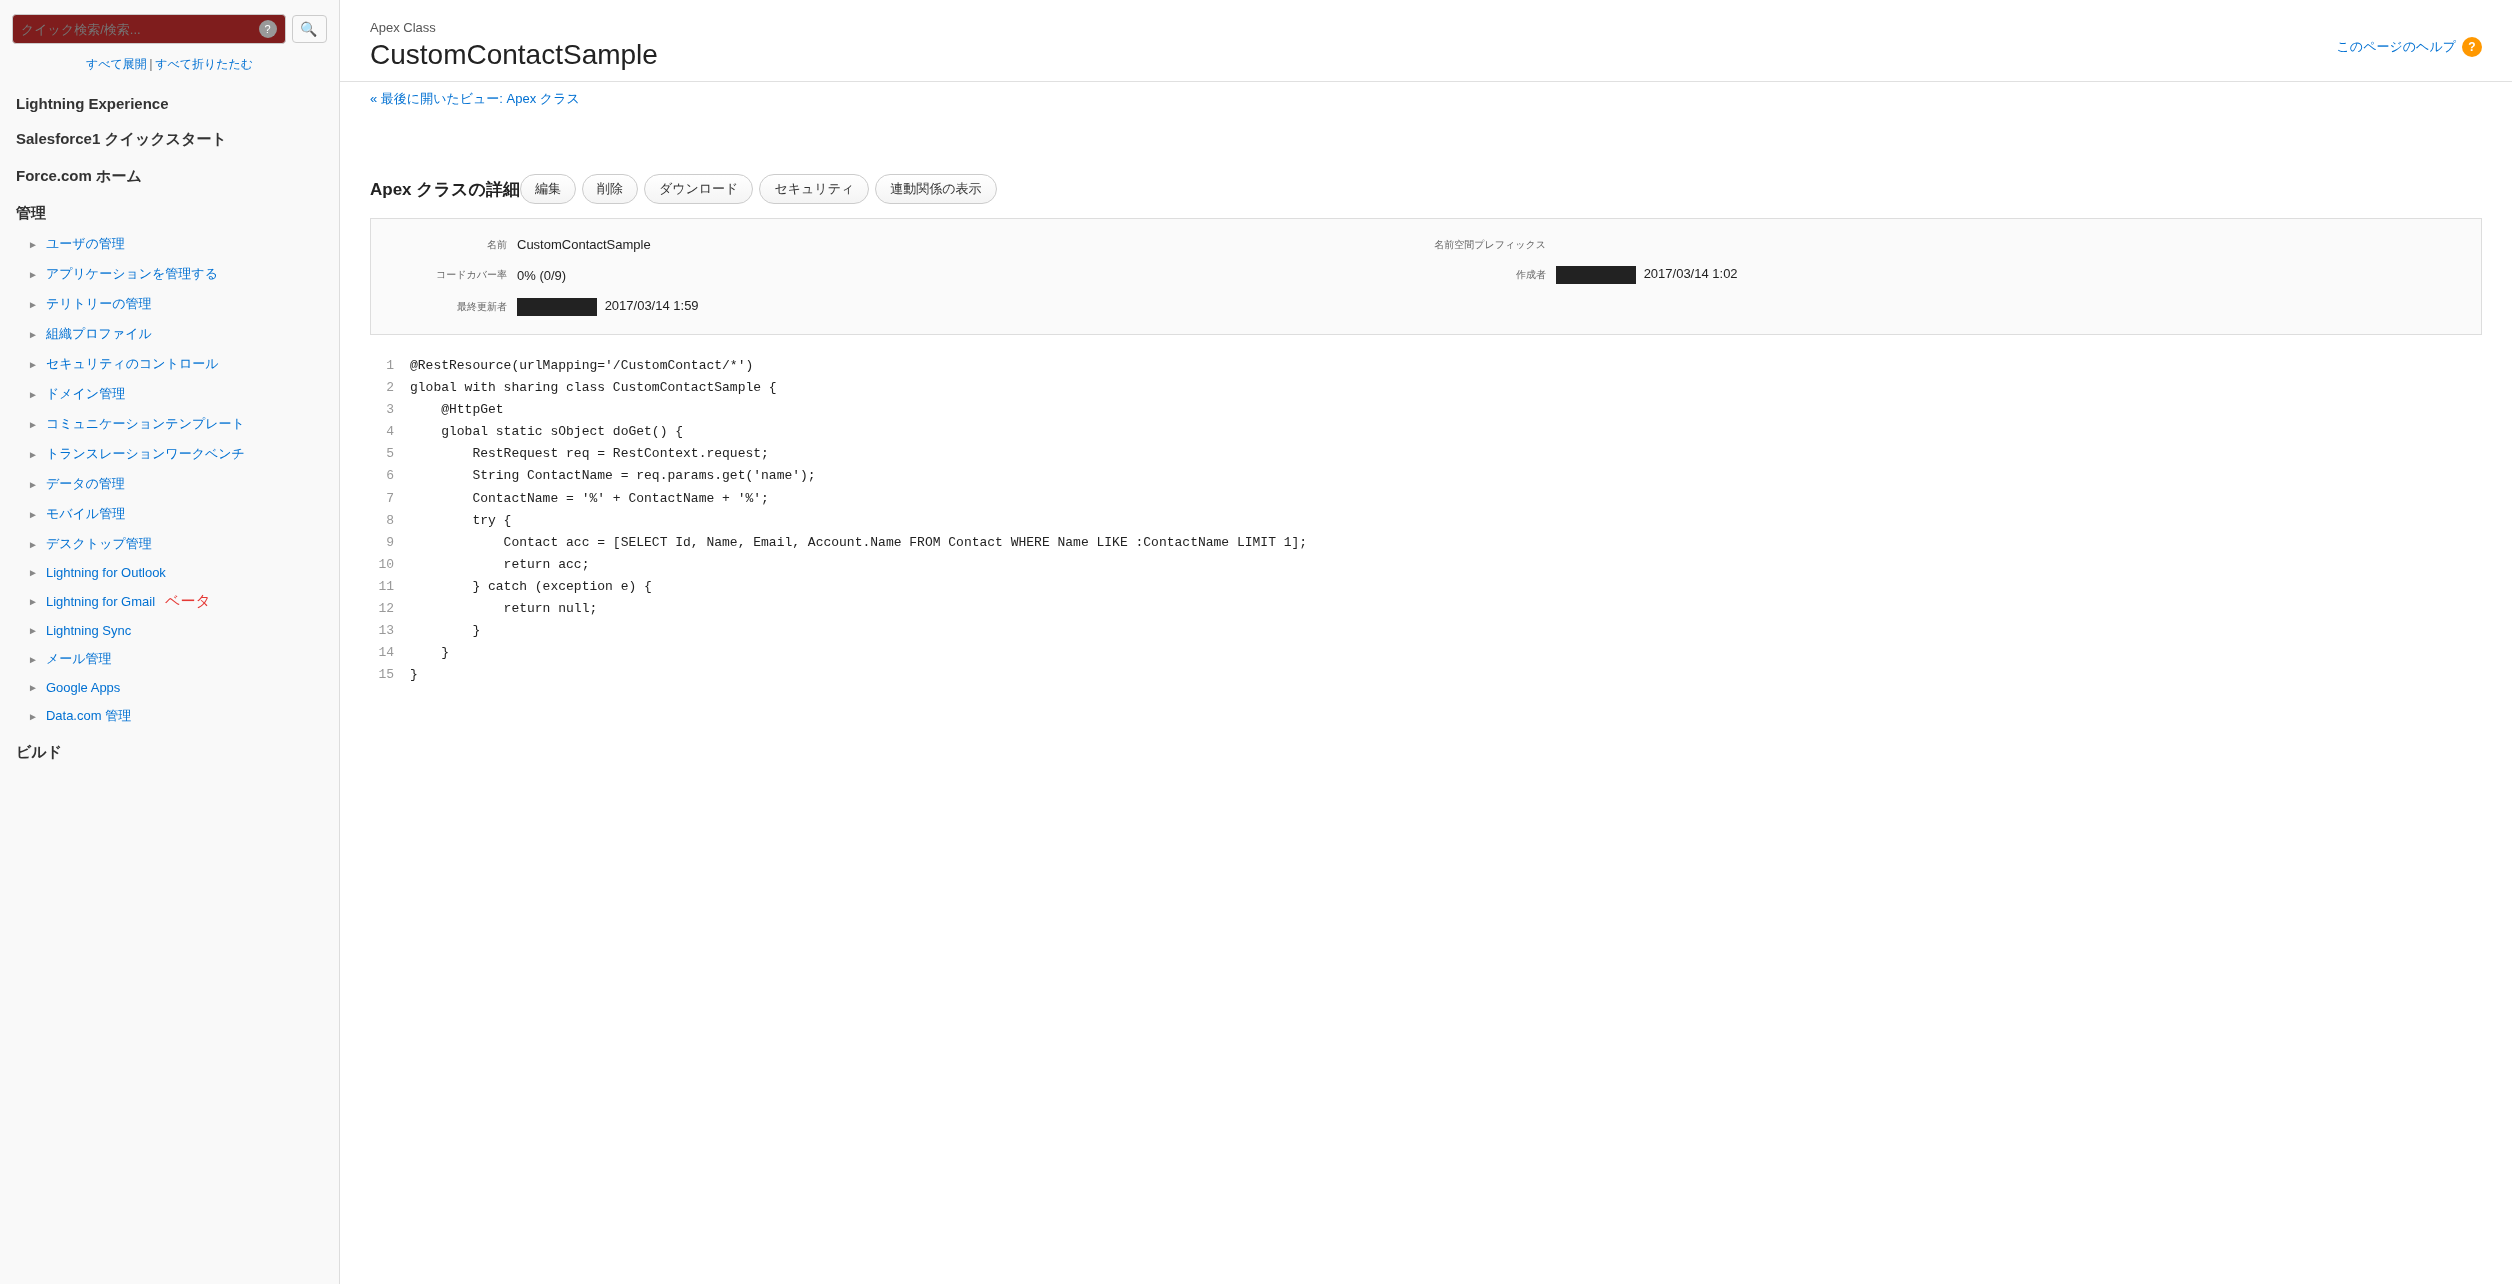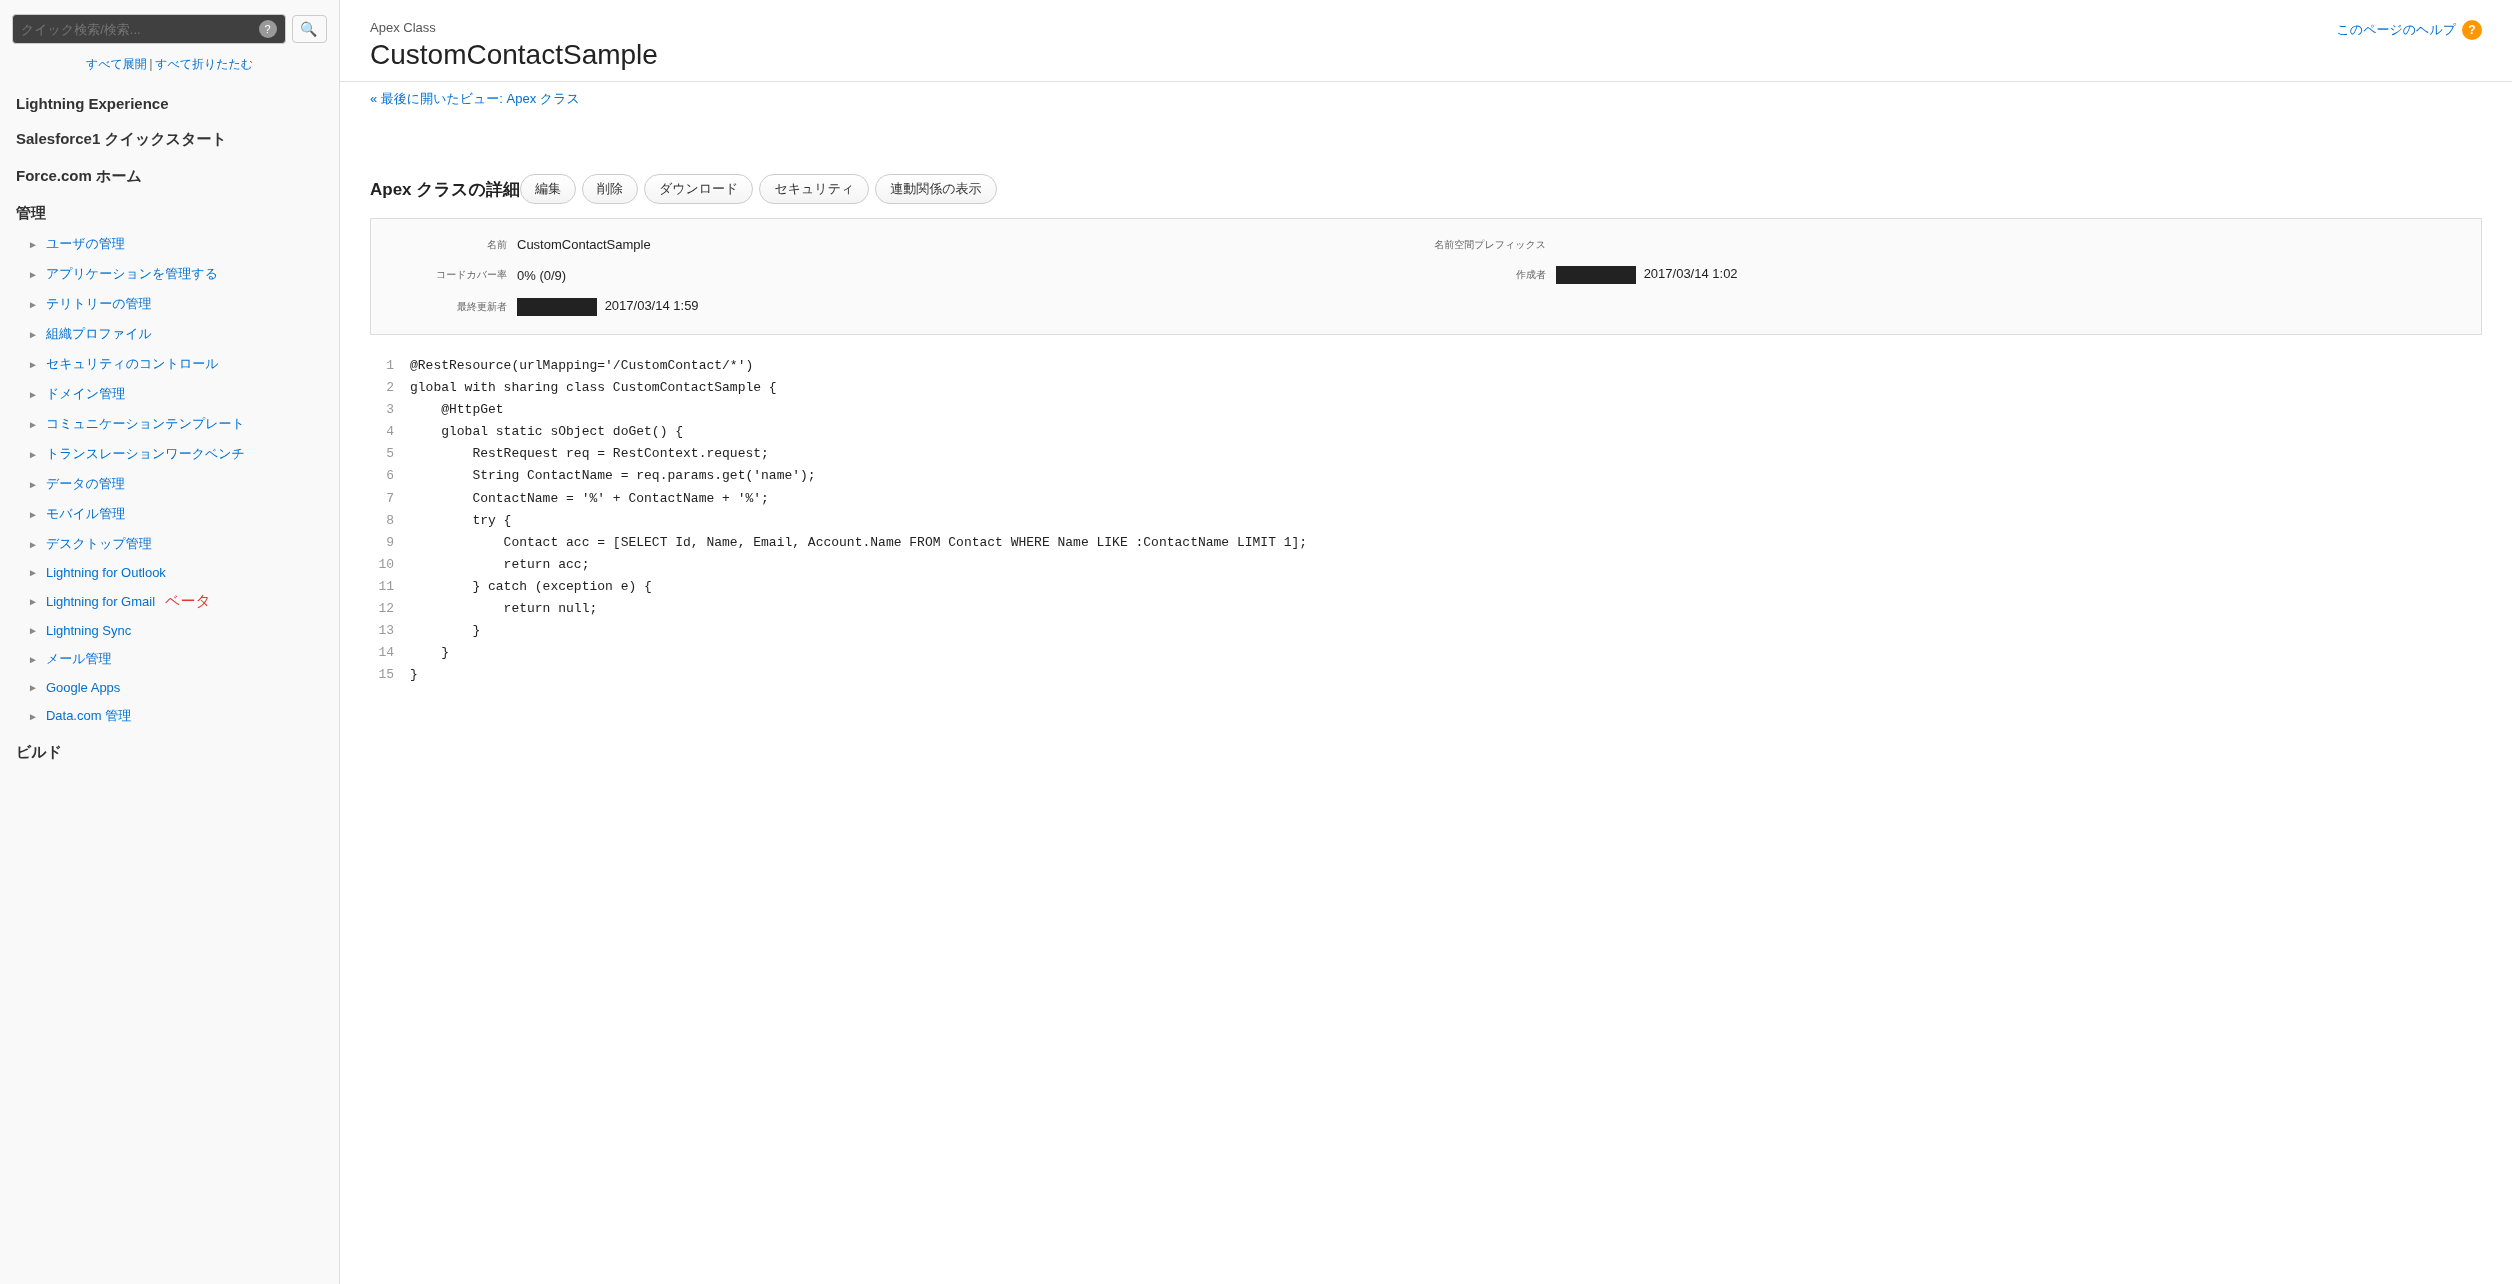--- a/index.html
+++ b/index.html
@@ -29,21 +29,21 @@
       align-items: center;
       padding: 14px 12px 8px 12px;
       gap: 6px;
     }
 
     .search-input-wrapper {
       display: flex;
       align-items: center;
       border: 1px solid #ccc;
       border-radius: 4px;
-      background: #404040;
+      background: #7f1d1d;
       flex: 1;
       padding: 5px 8px;
       gap: 6px;
     }
 
     .search-input-wrapper input {
       border: none;
       outline: none;
       font-size: 13px;
       color: #999;
@@ -153,20 +153,21 @@
     }
 
     .help-link {
       display: flex;
       align-items: center;
       gap: 6px;
       color: #0070d2;
       text-decoration: none;
       font-size: 13px;
       cursor: pointer;
+      margin-top: 17px;
     }
 
     .help-icon {
       width: 20px;
       height: 20px;
       border-radius: 50%;
       background: #ff9800;
       color: white;
       display: flex;
       align-items: center;

